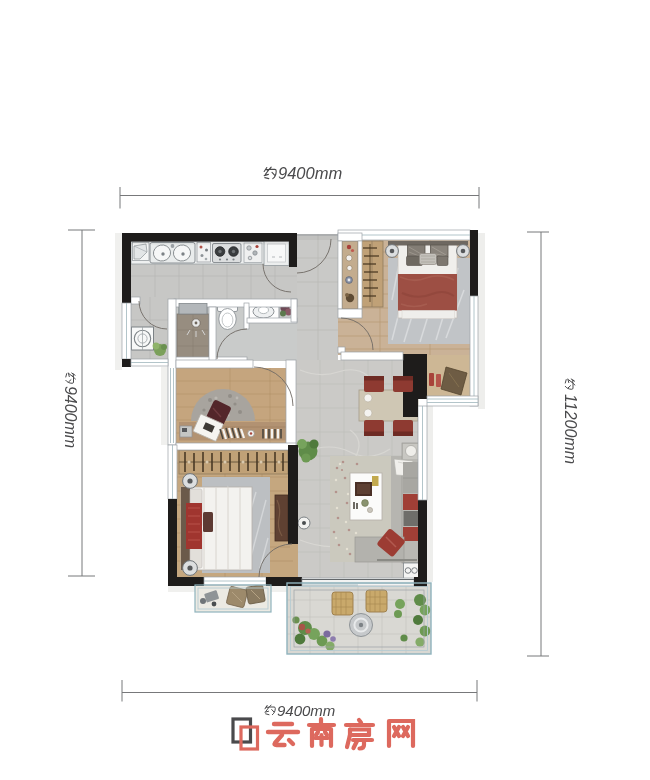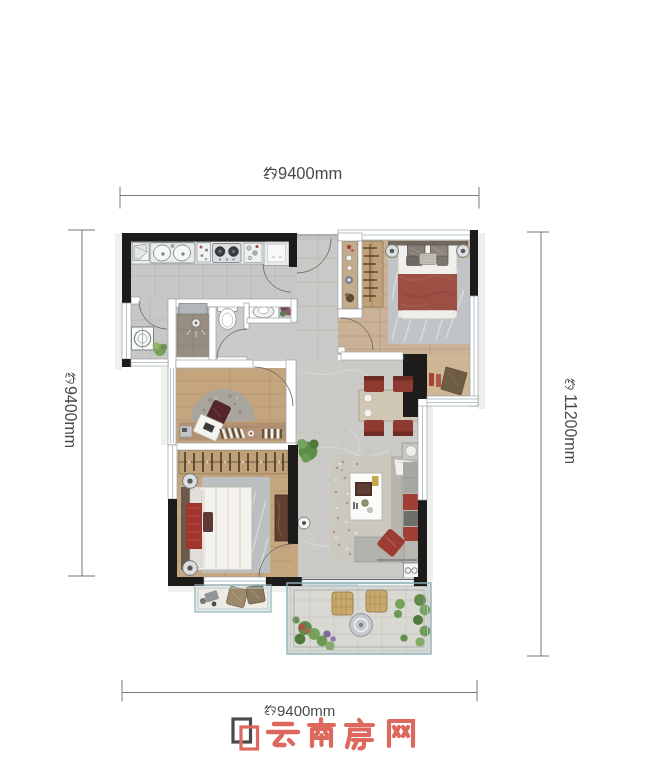--- a/index.html
+++ b/index.html
@@ -1,17 +1,17 @@
 <!DOCTYPE html>
 <html><head>
 <meta charset="utf-8">
 <style>
 html,body{margin:0;padding:0;background:#ffffff;}
 #page{width:650px;height:780px;position:relative;background:#ffffff;overflow:hidden;
-font-family:"Liberation Sans", sans-serif;}
+font-family:"Liberation Sans", sans-serif;font-style:italic;}
 svg{display:block;}
 </style>
 </head>
 <body>
 <div id="page">
 <svg width="650" height="780" viewBox="0 0 650 780">
 <defs>
 </defs>
 
 <g id="floors">

